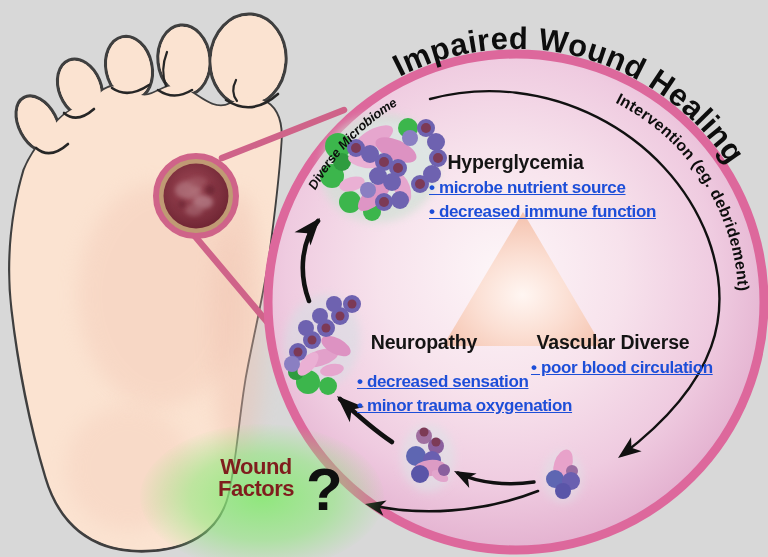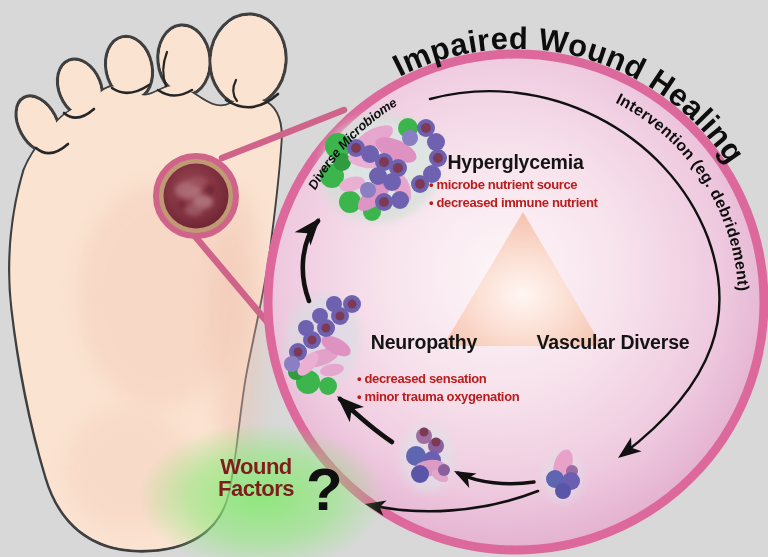--- a/index.html
+++ b/index.html
@@ -2,21 +2,21 @@
 <html><head>
 <meta charset="utf-8">
 <style>
   html,body{margin:0;padding:0;background:#d8d8d8;}
   #stage{position:relative;width:768px;height:557px;background:#d8d8d8;overflow:hidden;
          font-family:"Liberation Sans",sans-serif;}
   #stage svg{position:absolute;left:0;top:0;}
   .overlay{position:absolute;color:#111;}
   .factor{text-align:left;}
   .factor h3{margin:0;font-size:19.5px;font-weight:700;text-align:center;letter-spacing:-0.2px;color:#141414;}
-  .factor .b{font-size:13px;font-weight:700;letter-spacing:-0.35px;line-height:1.42;color:#b91c1c;white-space:nowrap;}
+  .factor .b{font-size:17px;font-weight:700;letter-spacing:-0.35px;line-height:1.42;color:#1d4ed8;white-space:nowrap;text-decoration:underline;}
   #host-factors{width:170px;text-align:center;font-size:24.5px;font-weight:700;line-height:1.06;letter-spacing:0.2px;color:#141414;}
   #outcome{width:180px;text-align:center;font-size:22px;font-weight:700;line-height:1.02;letter-spacing:-0.5px;color:#7f1d1d;}
   #qmark{font-size:60px;font-weight:700;line-height:1;color:#0f0f0f;}
   #glow{width:244px;height:146px;border-radius:50%;
         background:radial-gradient(ellipse at center,rgba(140,232,120,0.95) 0%,rgba(140,232,120,0.55) 42%,rgba(140,232,120,0) 72%);}
   .svgtitle{font-family:"Liberation Sans",sans-serif;font-weight:700;fill:#0d0d0d;}
 </style>
 </head>
 <body>
 
@@ -248,35 +248,36 @@
     <textPath href="#diversePath" startOffset="50%" text-anchor="middle">Diverse Microbiome</textPath>
   </text>
 </svg>
 
 <div id="glow" class="overlay" style="left:140px;top:424px;"></div>
 
 <div class="overlay factor" style="left:413px;top:151px;width:205px;">
   <h3>Hyperglycemia</h3>
   <div style="padding-left:16px;margin-top:2px;">
     <div class="b">• microbe nutrient source</div>
-    <div class="b">• decreased immune nutrient</div>
+    <div class="b">• decreased immune function</div>
   </div>
 </div>
 
 <div class="overlay factor" style="left:333px;top:331px;width:182px;">
   <h3>Neuropathy</h3>
   <div style="padding-left:24px;margin-top:16px;">
     <div class="b">• decreased sensation</div>
     <div class="b">• minor trauma oxygenation</div>
   </div>
 </div>
 
 <div class="overlay factor" style="left:523px;top:331px;width:180px;">
   <h3>Vascular Diverse</h3>
   <div style="padding-left:8px;margin-top:2px;">
+    <div class="b">• poor blood circulation</div>
   </div>
 </div>
 
 
 <div id="outcome" class="overlay" style="left:166px;top:456px;">
   <div>Wound</div>
   <div>Factors</div>
 </div>
 <div id="qmark" class="overlay" style="left:306px;top:460px;">?</div>
 

